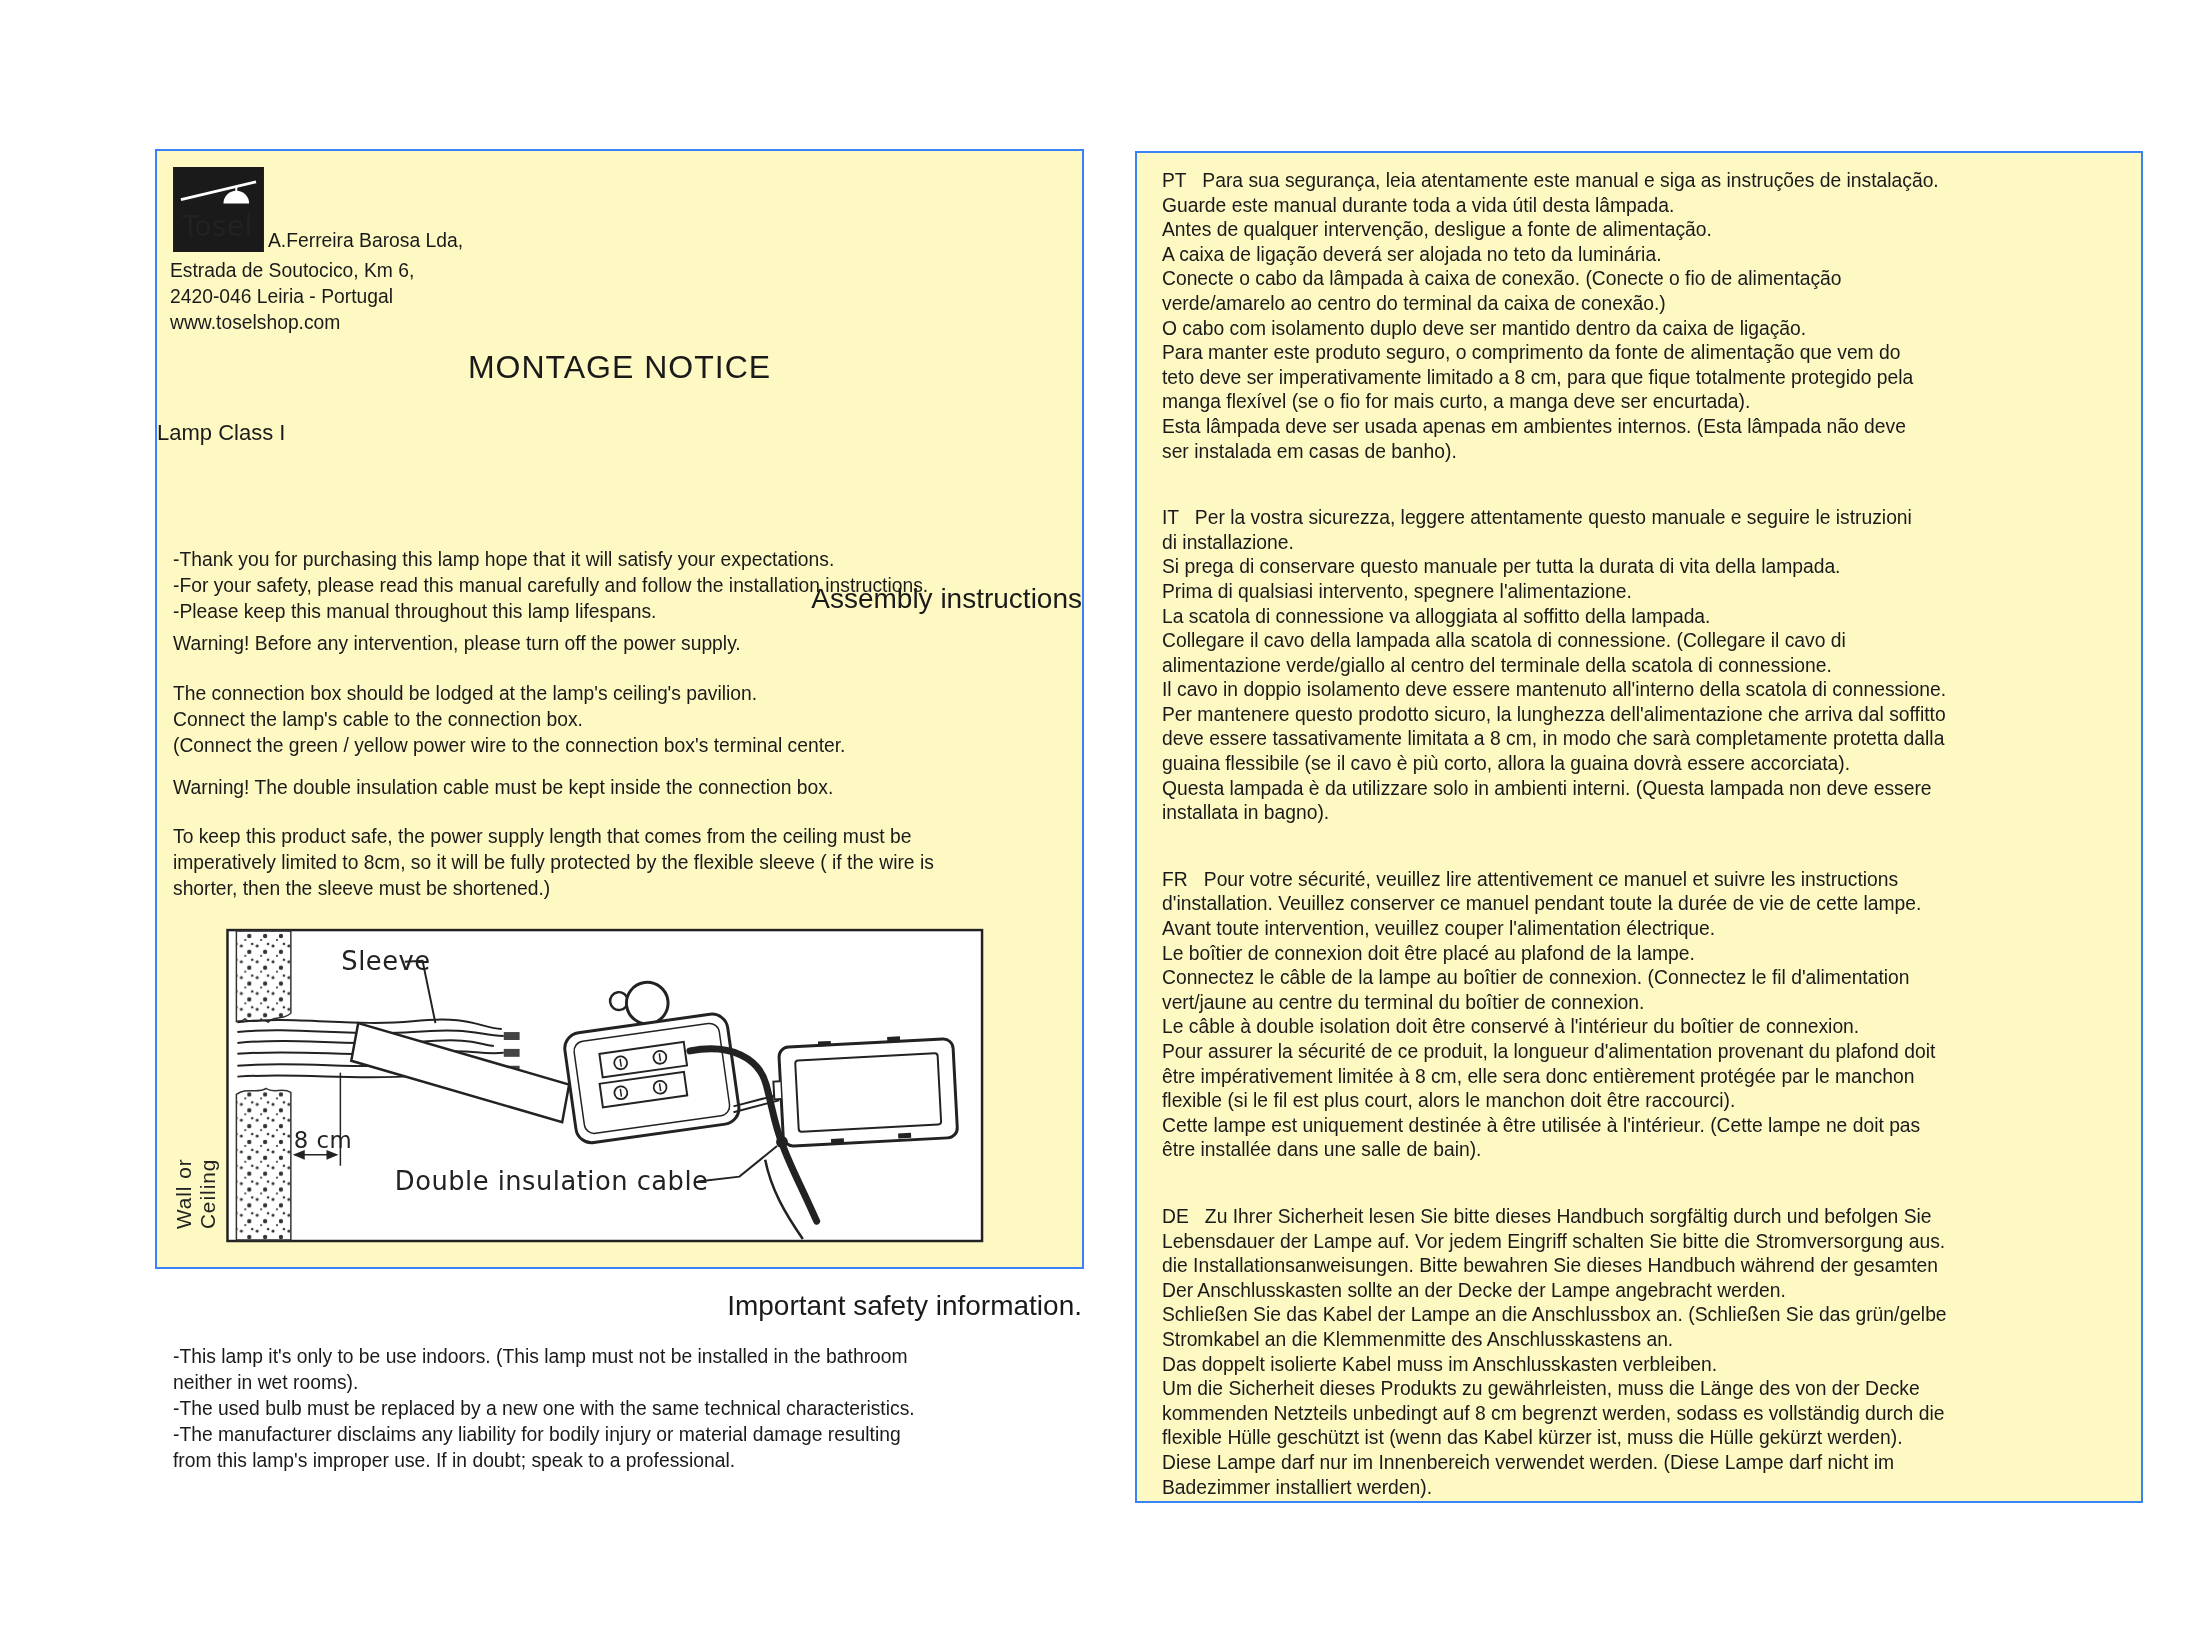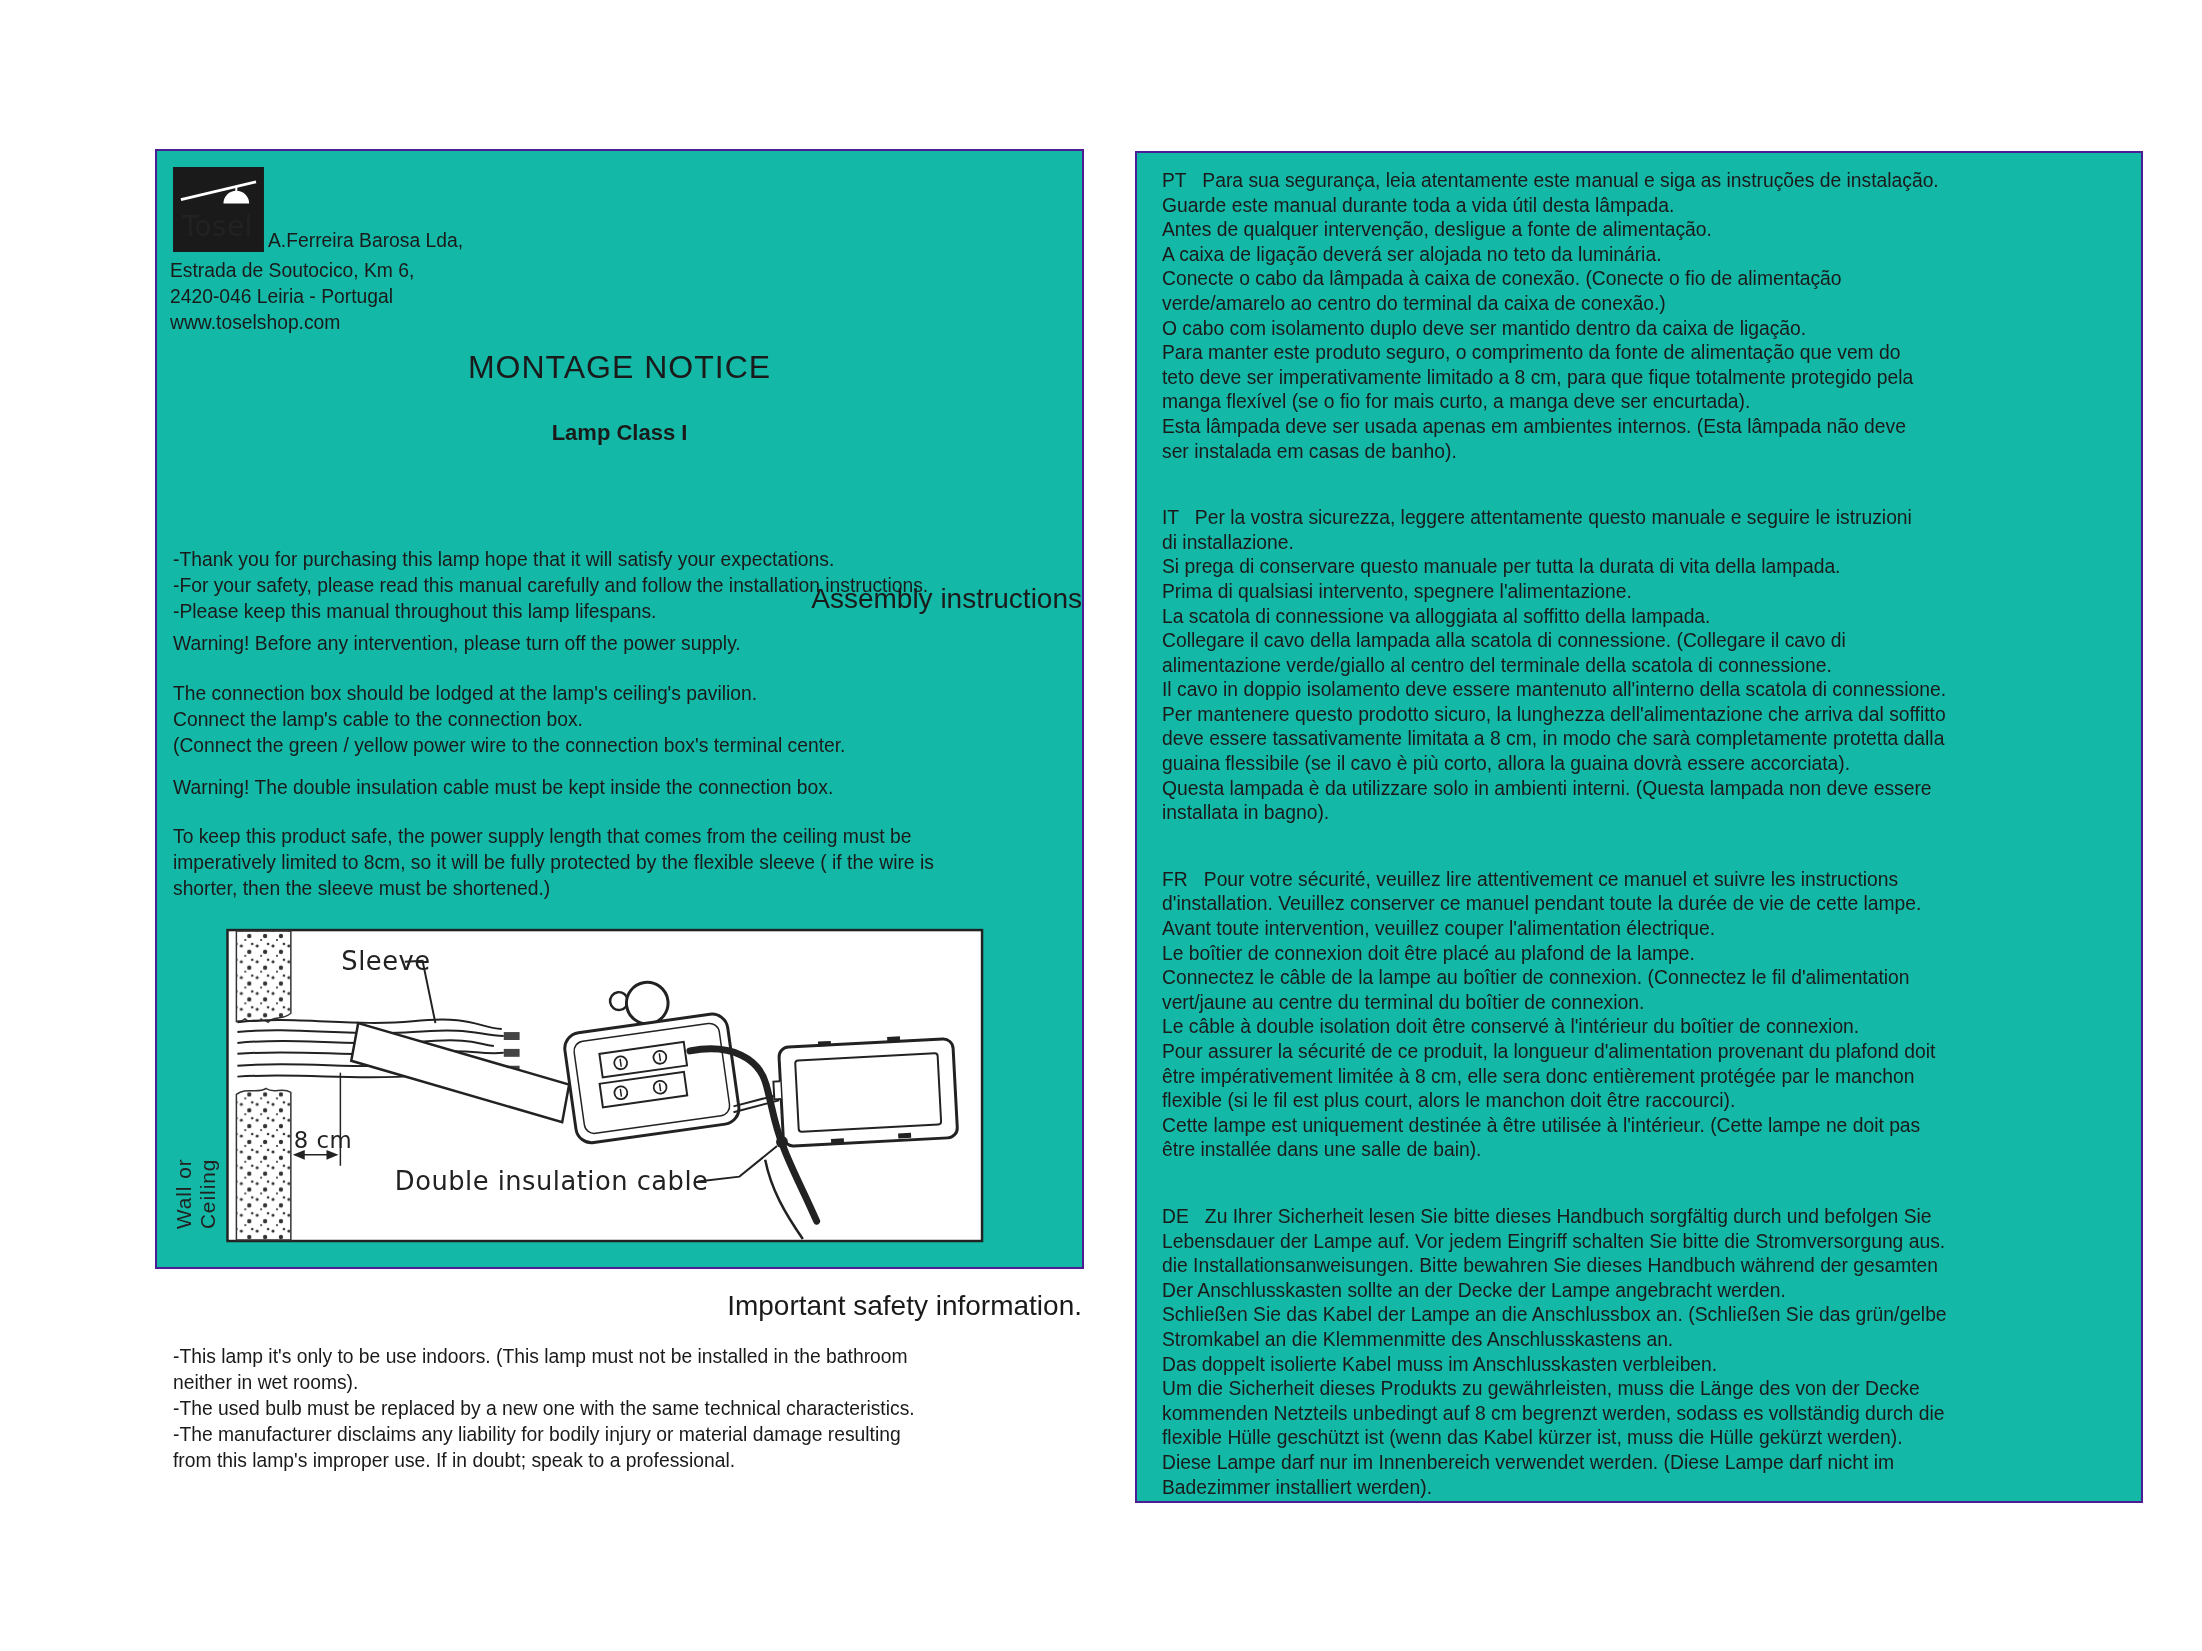--- a/index.html
+++ b/index.html
@@ -2,36 +2,36 @@
 <html><head>
 <meta charset="utf-8">
 <style>
   * { margin:0; padding:0; box-sizing:border-box; }
   html,body { background:#ffffff; }
   body {
     width:2203px; height:1651px; position:relative;
     font-family:"Liberation Sans", sans-serif; color:#1a1a1a;
   }
   .page {
-    position:absolute; background:#14b8a6; border:2px solid #4c1d95;
+    position:absolute; background:#fef9c3; border:2px solid #3b82f6;
   }
   .page-left  { left:155px; top:149px; width:929px;  height:1120px; }
   .page-right { left:1135px; top:151px; width:1008px; height:1352px; }
 
   .abs { position:absolute; }
 
   .logo-box { left:16px; top:16px; width:91px; height:85px; }
 
   .attn-line { left:111px; top:79px; font-size:19.3px; white-space:pre; }
   .addr-block { left:13px; top:107px; font-size:19.3px; line-height:26px; }
 
   .doc-title { left:0; top:198px; width:100%; text-align:center;
                font-size:32px; letter-spacing:1px; }
-  .doc-subtitle { left:0; top:269px; width:100%; text-align:center;
-                  font-size:22px; font-weight:bold; }
+  .doc-subtitle { left:0; top:269px; width:100%; 
+                  font-size:22px; font-weight:normal; }
 
   .body-text { font-size:19.3px; line-height:26px; }
   .tl { white-space:pre-wrap; }
 
   .intro-block   { left:16px; top:348px;margin-top:48px; }
   .section-head  { left:0; width:100%; text-align:right; font-size:28px; }
   .assembly-head { top:432px; }
   .warning { left:16px; font-size:19.3px; font-weight:normal; white-space:pre-wrap; }
   .warning-power { top:482px; }
   .conn-block { left:16px; top:530px; }

